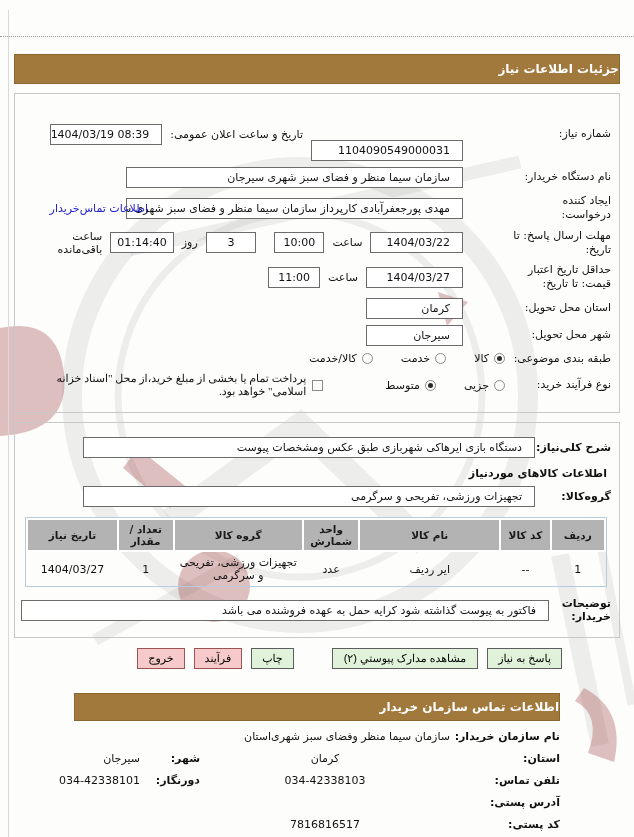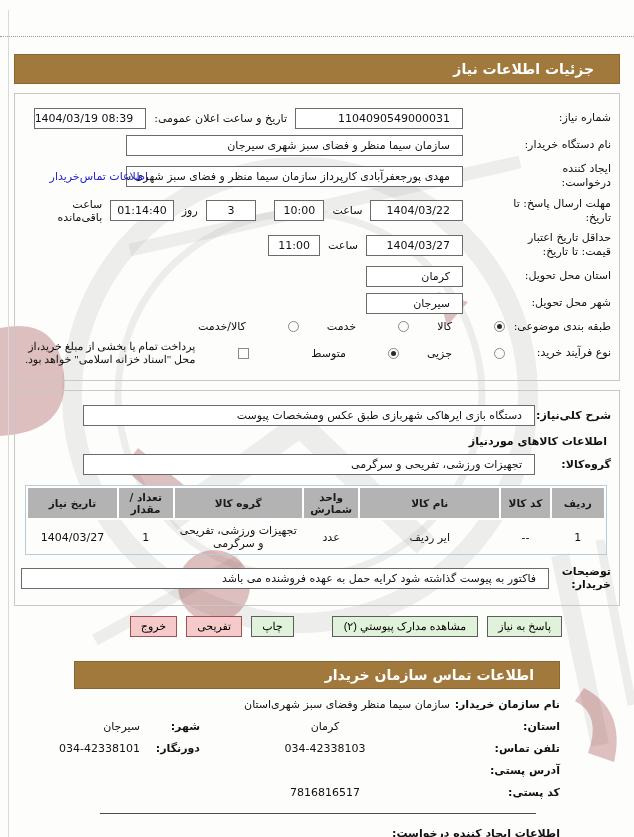--- a/index.html
+++ b/index.html
@@ -6,46 +6,46 @@
   html,body { background:#ffffff; }
   body { font-family:"DejaVu Sans", sans-serif; color:#111; }
   .page { position:relative; width:634px; height:837px; overflow:hidden; background:#fdfdfc; direction:rtl; }
   .leftline { position:absolute; left:8px; top:10px; bottom:0; width:1px; background:#d9d9d9; z-index:2; }
   .watermark { position:absolute; inset:0; z-index:0; pointer-events:none; }
   .content { position:relative; z-index:1; }
 
   .topband { height:37px; border-bottom:1px dotted #9a9a9a; }
 
   .bar { background:var(--brown,#a1793c); border:1px solid #8a6731; color:#fff; font-weight:bold;
-         font-size:14px; height:30px; line-height:28px; padding:0 25px; }
+         font-size:12px; height:30px; line-height:28px; padding:0 0; }
   .bar1 { margin:17px 14px 0 14px; }
   .bar2 { margin:24px 74px 0 74px; height:28px; line-height:26px; }
 
   .panel { border:1px solid #c8c8c8; margin:9px 14px 0; padding:8px 8px 8px 6px; }
 
   .frow { display:flex; align-items:center; margin:6px 0; font-size:11px; }
   .flabel { flex:0 0 100px; width:100px; line-height:1.3; }
   .blabel { font-weight:bold; }
   .p2label { flex:0 0 76px; width:76px; }
   .box { border:1px solid #6b6b6b; background:#fff; height:21px; display:flex; align-items:center;
          padding:0 12px; font-size:11px; overflow:hidden; white-space:nowrap; }
   .gap { margin-right:48px; }
   .ltr { direction:ltr; unicode-bidi:isolate; }
-  .w150 { width:168px; } .w112 { width:112px; } .w337 { width:337px; } .w95 { width:97px; }
+  .w150 { width:152px;margin-top:32px; } .w112 { width:112px; } .w337 { width:337px; } .w95 { width:97px; }
   .w52 { width:52px; justify-content:center; } .w64 { width:66px; justify-content:center; }
   .w452 { width:452px; } .grow { flex:1 1 auto; }
   .midlabel { margin:0 8px; }
   .link { color:#2222cc; font-size:11px; margin-right:-22px; white-space:nowrap; position:relative; z-index:2; cursor:pointer; }
 
   .radio { width:11px; height:11px; border:1px solid #8a8a8a; border-radius:50%; background:#fdfdfd;
            display:inline-block; position:relative; margin-left:5px; flex:0 0 11px; }
   .radio.on::after { content:""; position:absolute; inset:2px; background:#2b2b2b; border-radius:50%; }
   .check { width:11px; height:11px; border:1px solid #8a8a8a; background:#fdfdfd; display:inline-block;
            margin-left:6px; flex:0 0 11px; }
-  .opt { display:flex; align-items:center; margin-left:28px;gap:37px; }
+  .opt { display:flex; align-items:center; margin-left:28px; }
   .optlong { margin-left:0;font-family:Liberation Serif, serif; }
 
   .sectitle { font-weight:bold; font-size:11px; margin:9px 4px 4px; }
 
   .twrap { border:1px solid #b7cbdf; margin:10px 4px 0; }
   table { width:100%; border-collapse:collapse; font-size:11px; }
   th { background:var(--table_header_gray,#b3b3b3); color:#1a1a1a; font-size:10.5px; font-weight:bold;
        border:2px solid #fff; padding:3px 2px; }
   td { text-align:center; padding:4px 2px; }
   .c0{width:59px}.c1{width:56px}.c2{width:166px}.c3{width:58px}.c4{width:148px}.c5{width:60px}.c6{width:96px}
@@ -235,21 +235,21 @@
       <div class="frow" style="margin-top:10px">
         <span class="p2label blabel" style="flex:0 0 62px;width:62px">توضیحات خریدار:</span>
         <span class="box grow">فاکتور به پیوست گذاشته شود کرایه حمل به عهده فروشنده می باشد</span>
       </div>
     </div>
 
     <div class="btnrow">
       <button class="btn green">پاسخ به نیاز</button>
       <button class="btn green wide gapL">مشاهده مدارک پیوستي (٢)</button>
       <button class="btn green">چاپ</button>
-      <button class="btn pink">تفریحی</button>
+      <button class="btn pink">فرآیند</button>
       <button class="btn pink">خروج</button>
     </div>
 
     <div class="bar bar2">اطلاعات تماس سازمان خریدار</div>
 
     <div class="crow">
       <span class="clabel">نام سازمان خریدار:</span>
       <span class="cval">سازمان سیما منظر وفضای سبز شهری‌استان</span>
     </div>
 

